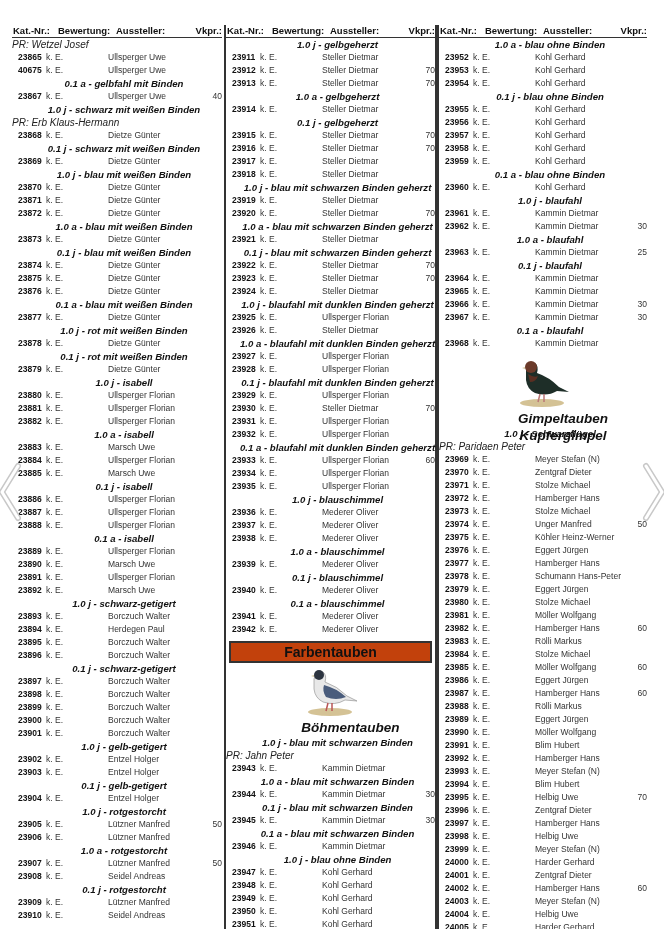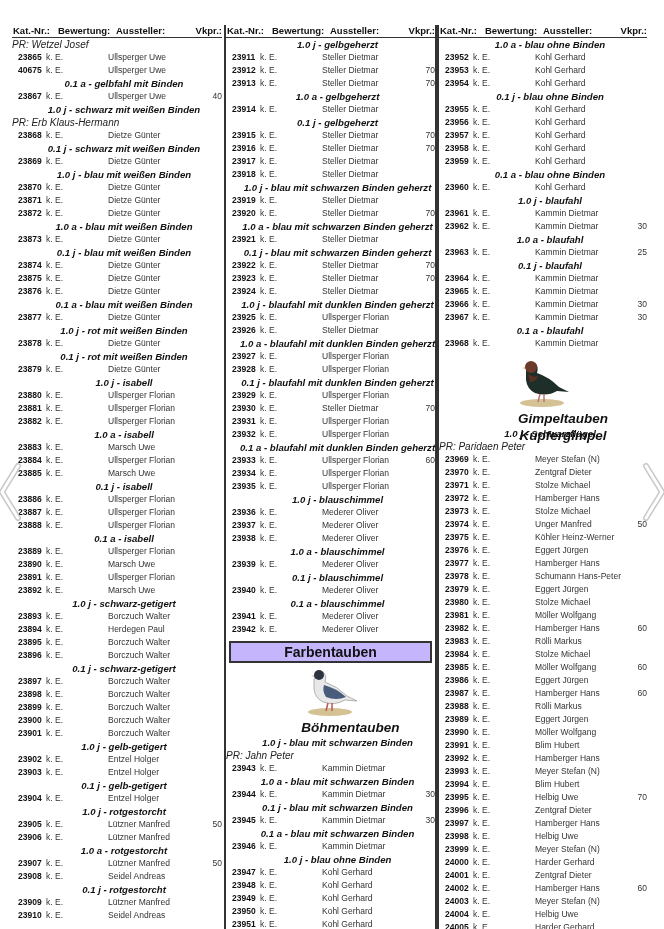--- a/index.html
+++ b/index.html
@@ -15,21 +15,21 @@
   .hdr .h-bew { width:58px; }
   .hdr .h-aus { flex:1; }
   .hdr .h-vk { width:30px; text-align:right; }
   .row { display:flex; height:13px; line-height:13px; font-size:8.5px; white-space:nowrap; }
   .row .nr { width:28px; padding-left:6px; font-weight:bold; color:#111; }
   .row .bew { width:62px; color:#333; }
   .row .aus { flex:1; color:#333; }
   .row .vk { width:24px; text-align:right; color:#333; }
   .class { height:13px; line-height:13px; font-size:9.6px; font-weight:bold; font-style:italic; text-align:center; color:#111; white-space:nowrap;margin-left:14px; }
   .pr { height:13px; line-height:13px; font-size:10px; color:#222; white-space:nowrap;font-style:italic; }
-  .section-box { margin:5px 3px 4px 3px; border:2px solid #333; background:#c4b5fd; text-align:center; font-size:14px; font-weight:bold; height:18px; line-height:18px; color:#111; }
+  .section-box { margin:5px 3px 4px 3px; border:2px solid #333; background:#c2410c; text-align:center; font-size:14px; font-weight:bold; height:18px; line-height:18px; color:#111; }
   .breed { text-align:center; font-size:13.5px; font-weight:bold; font-style:italic; color:#111; height:17px; line-height:17px;padding-left:40px; }
   .bird { display:block; margin:0 auto; }
   .nav-arrow { position:absolute; top:450px; width:24px; height:60px; cursor:pointer; }
   #nav-left { left:-2px; }
   #nav-right { right:-2px; }
 </style>
 </head>
 <body>
 
 <div class="page">

